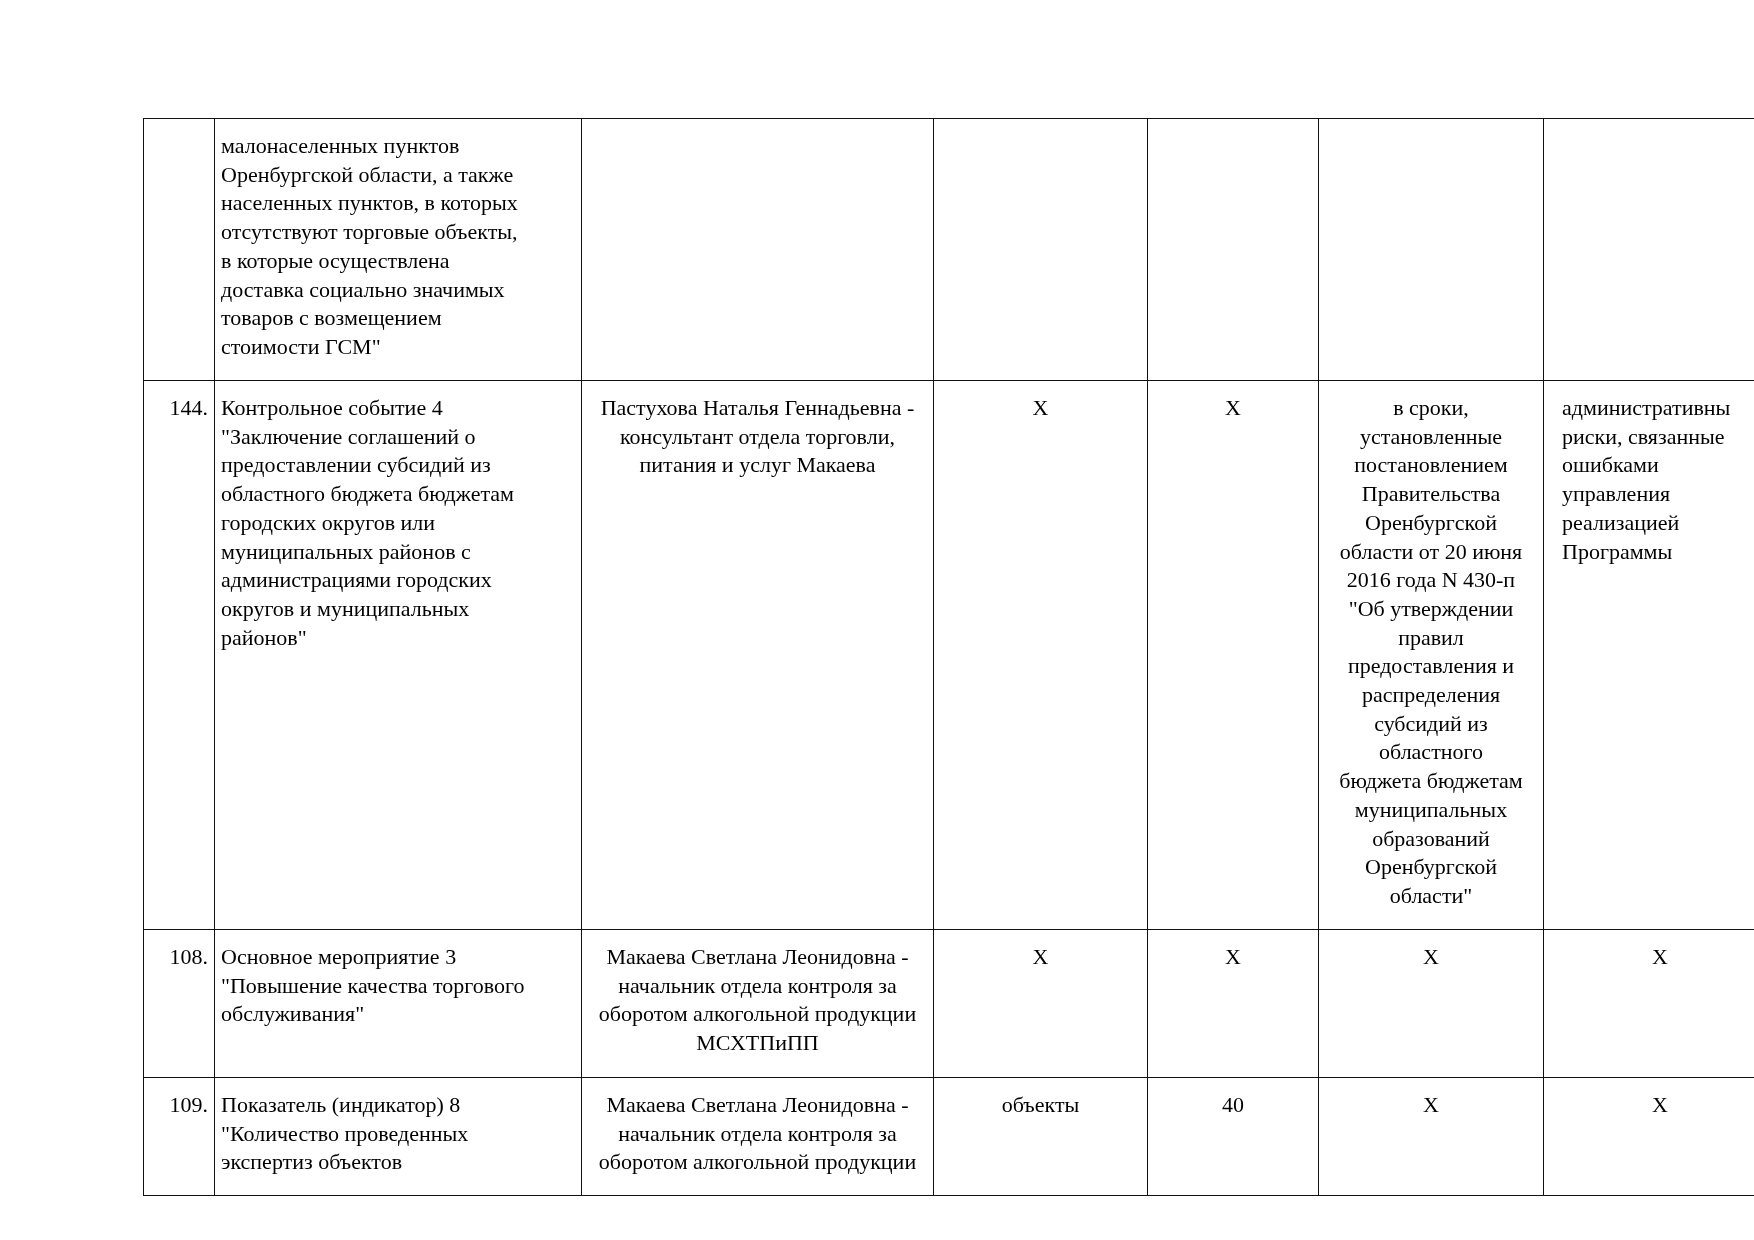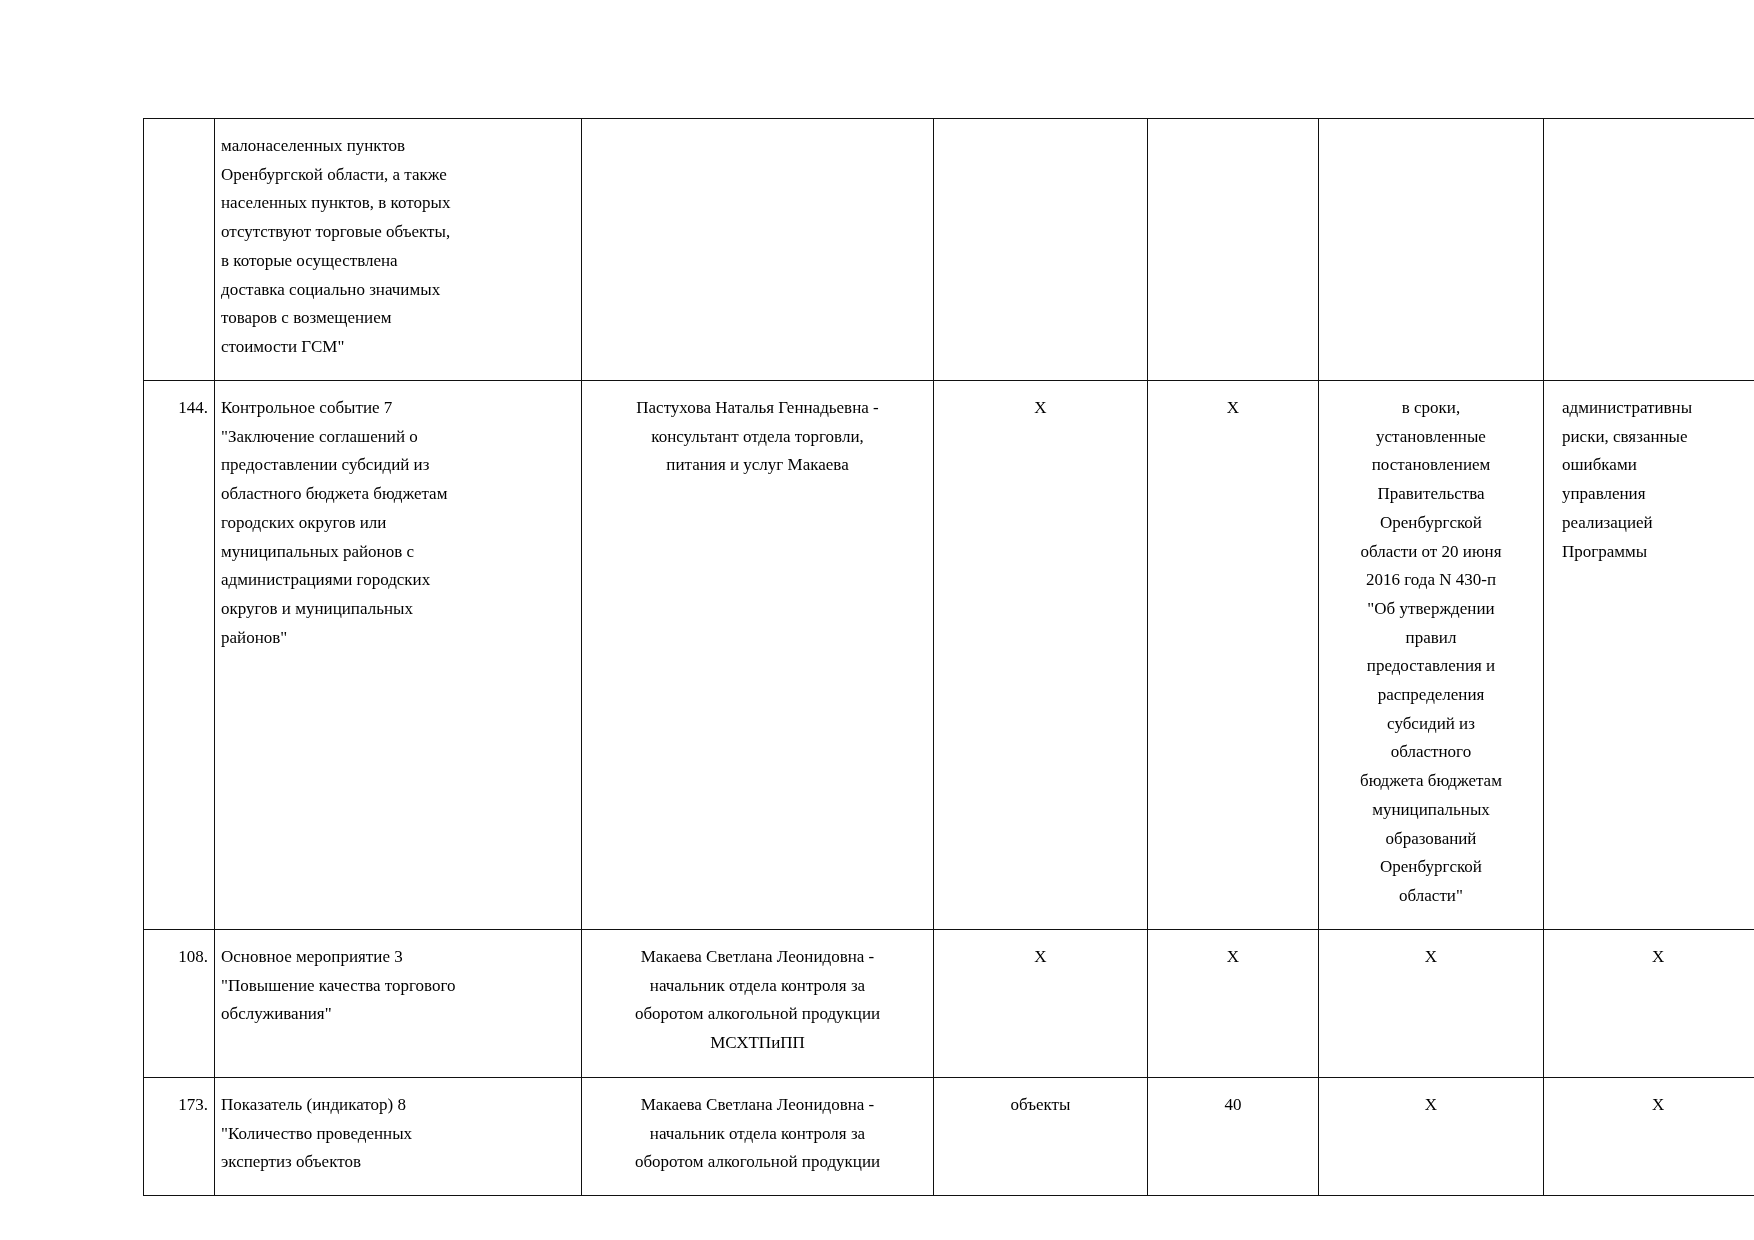--- a/index.html
+++ b/index.html
@@ -2,21 +2,21 @@
 <html><head>
 <meta charset="utf-8">
 <style>
   html, body { margin: 0; padding: 0; background: #ffffff; }
   body { width: 1754px; height: 1240px; overflow: hidden; position: relative;
          font-family: "Liberation Serif", "DejaVu Serif", serif; color: #000; }
   .page { position: absolute; left: 0; top: 0; width: 1754px; height: 1240px; overflow: hidden; }
   table.doc { position: absolute; left: 143px; top: 118px; border-collapse: collapse;
               table-layout: fixed; width: 1700px; }
   table.doc td { border: 1.5px solid #111; vertical-align: top; padding: 13px 6px 9px 6px;
-                 font-size: 17px; line-height: 28.7px; word-wrap: break-word; }
+                 font-size: 22px; line-height: 28.7px; word-wrap: break-word; }
   td.num { text-align: right; padding-right: 13px; }
   td.name { text-align: left; padding-left: 7px; }
   td.c { text-align: center; }
   col.c1 { width: 71px; } col.c2 { width: 367px; } col.c3 { width: 352px; }
   col.c4 { width: 214px; } col.c5 { width: 171px; } col.c6 { width: 225px; }
   col.c7 { width: 300px; }
   .txt { white-space: pre-line; }
   tr.r0 td { height: 239px; } tr.r1 td { height: 526px; }
   tr.r2 td { height: 125px; } tr.r3 td { height: 95px; }
   td.clip { white-space: pre-line; }
@@ -47,21 +47,21 @@
 товаров с возмещением
 стоимости ГСМ"</td>
         <td class="c txt"></td>
         <td class="c txt"></td>
         <td class="c txt"></td>
         <td class="c txt"></td>
         <td class="c clip"></td>
       </tr>
       <tr class="r1">
         <td class="num txt">144.</td>
-        <td class="name txt">Контрольное событие 7
+        <td class="name txt">Контрольное событие 4
 "Заключение соглашений о
 предоставлении субсидий из
 областного бюджета бюджетам
 городских округов или
 муниципальных районов с
 администрациями городских
 округов и муниципальных
 районов"</td>
         <td class="c txt">Пастухова Наталья Геннадьевна -
 консультант отдела торговли,
@@ -101,21 +101,21 @@
         <td class="c txt">Макаева Светлана Леонидовна -
 начальник отдела контроля за
 оборотом алкогольной продукции
 МСХТПиПП</td>
         <td class="c txt">X</td>
         <td class="c txt">X</td>
         <td class="c txt">X</td>
         <td class="c clip" style="text-align:left;padding-left:108px;">X</td>
       </tr>
       <tr class="r3">
-        <td class="num txt">173.</td>
+        <td class="num txt">109.</td>
         <td class="name txt">Показатель (индикатор) 8
 "Количество проведенных
 экспертиз объектов</td>
         <td class="c txt">Макаева Светлана Леонидовна -
 начальник отдела контроля за
 оборотом алкогольной продукции</td>
         <td class="c txt">объекты</td>
         <td class="c txt">40</td>
         <td class="c txt">X</td>
         <td class="c clip" style="text-align:left;padding-left:108px;">X</td>

